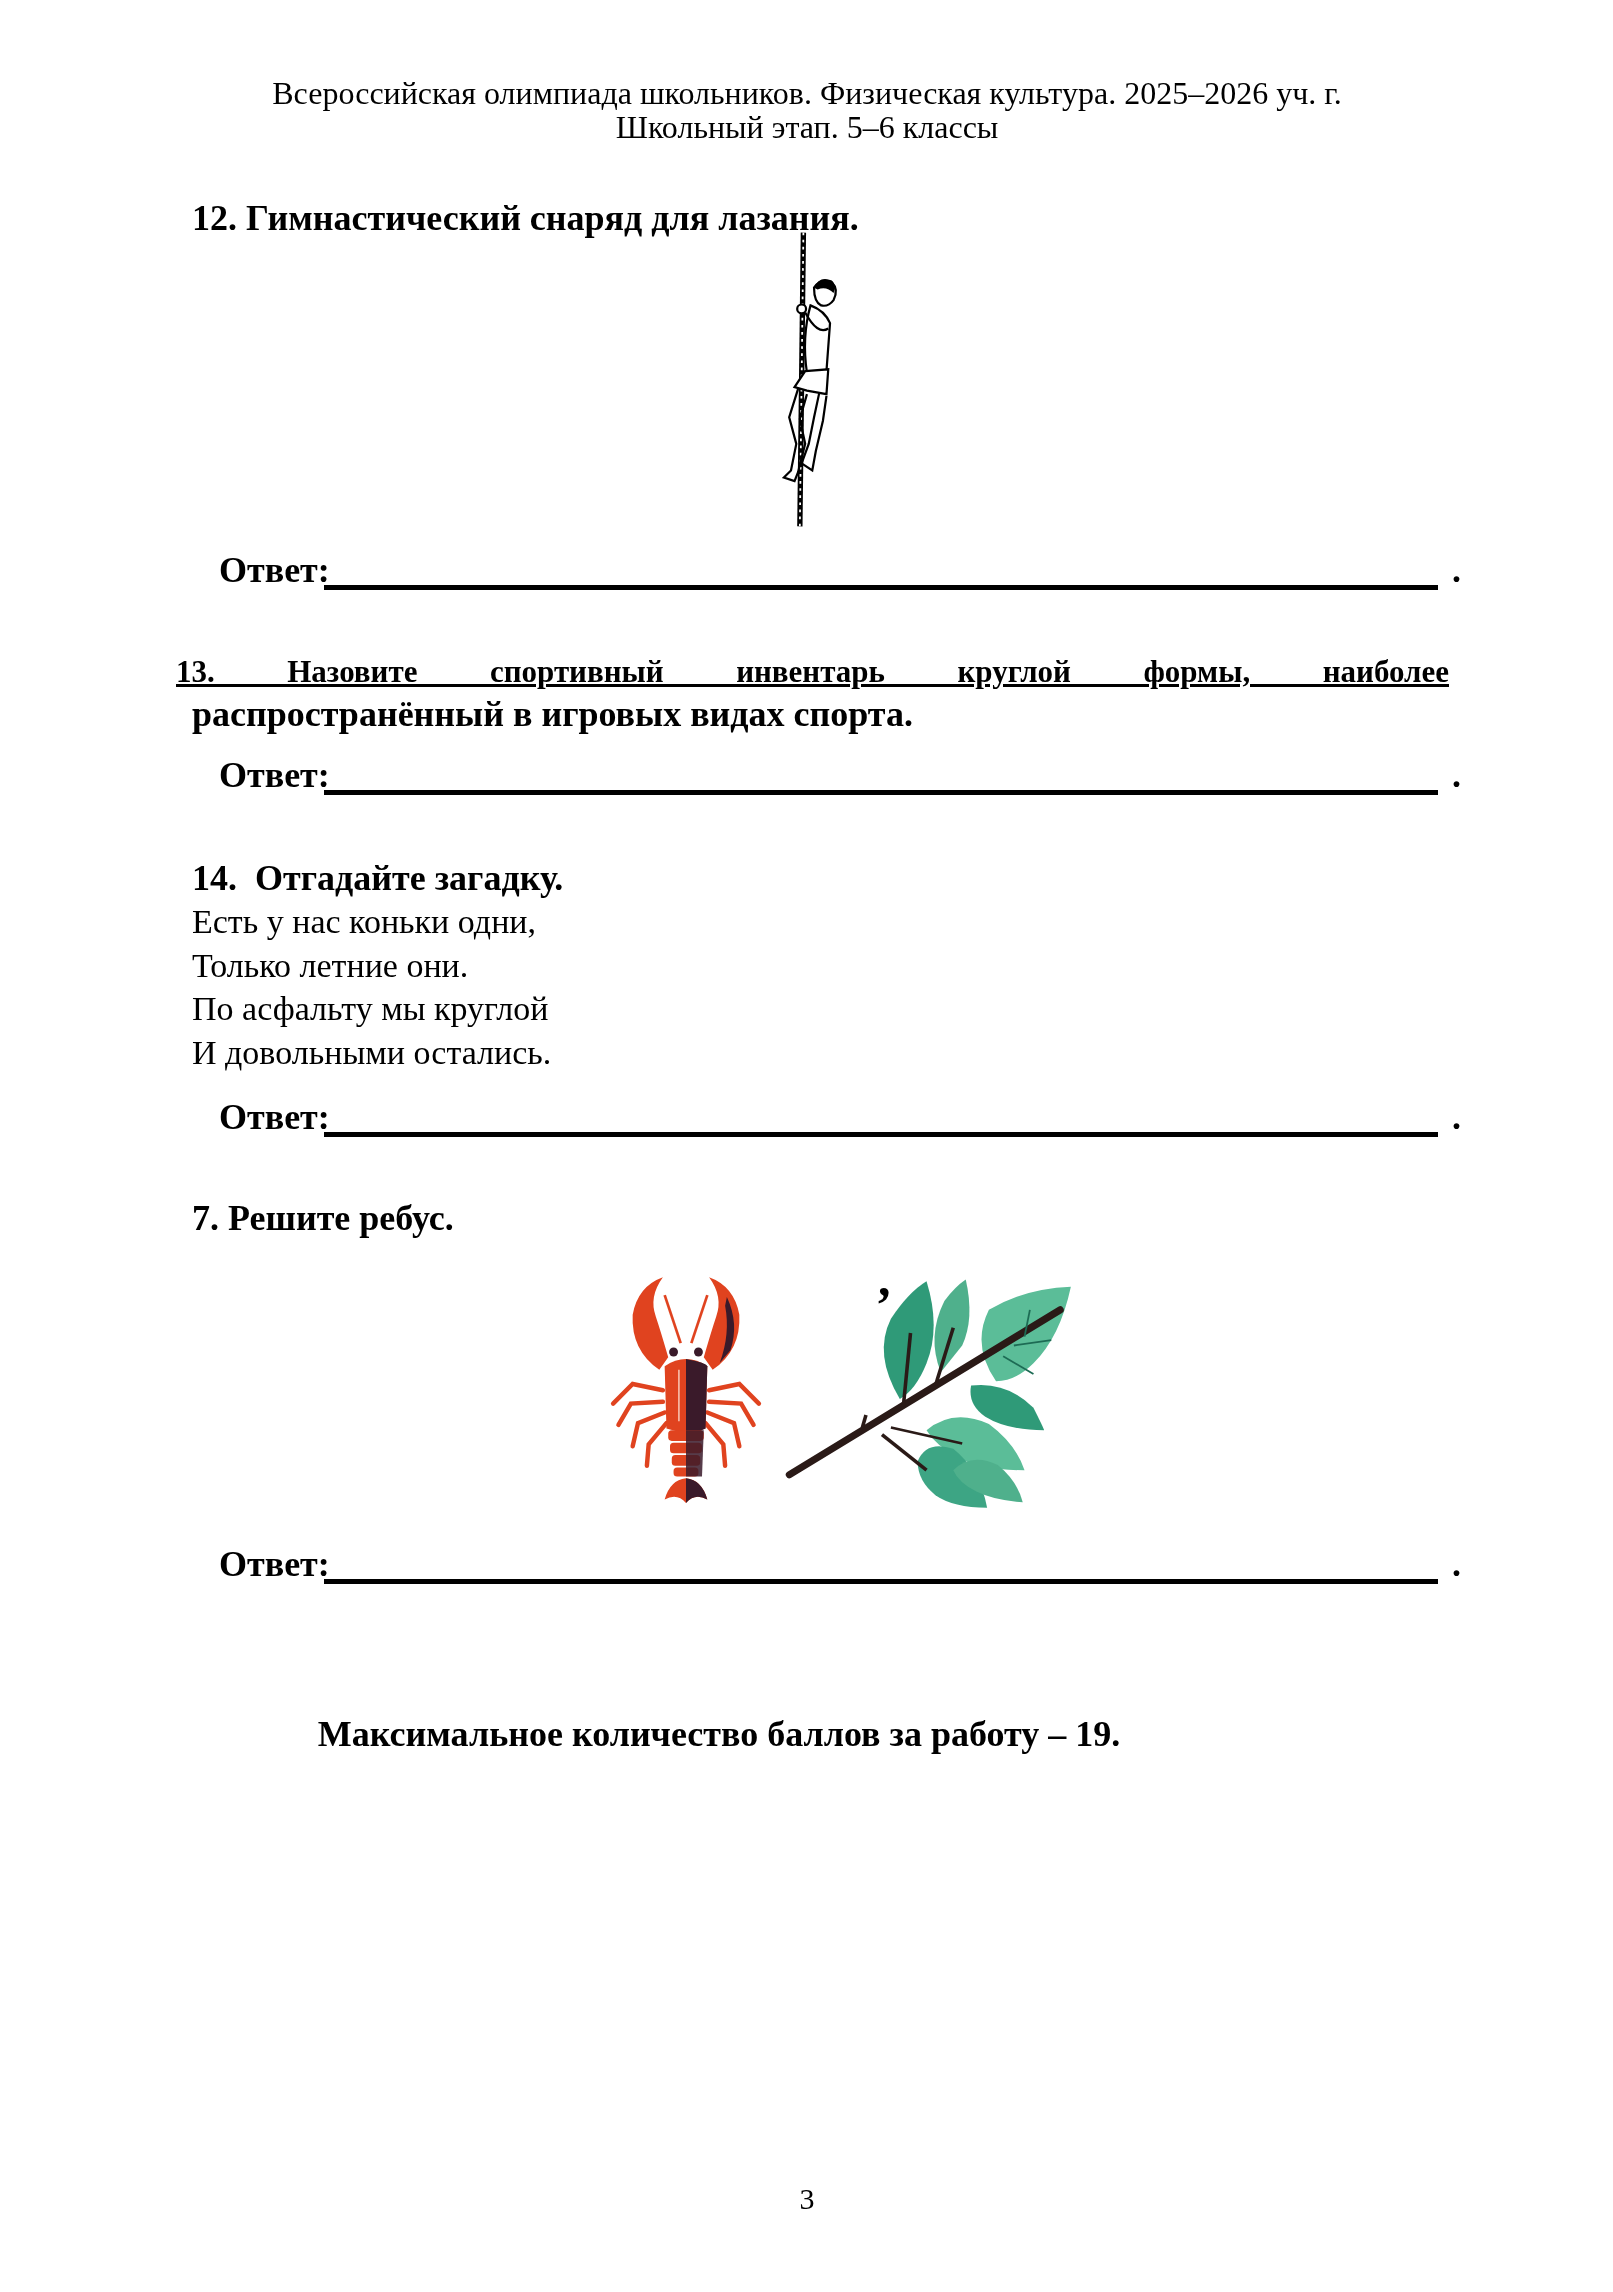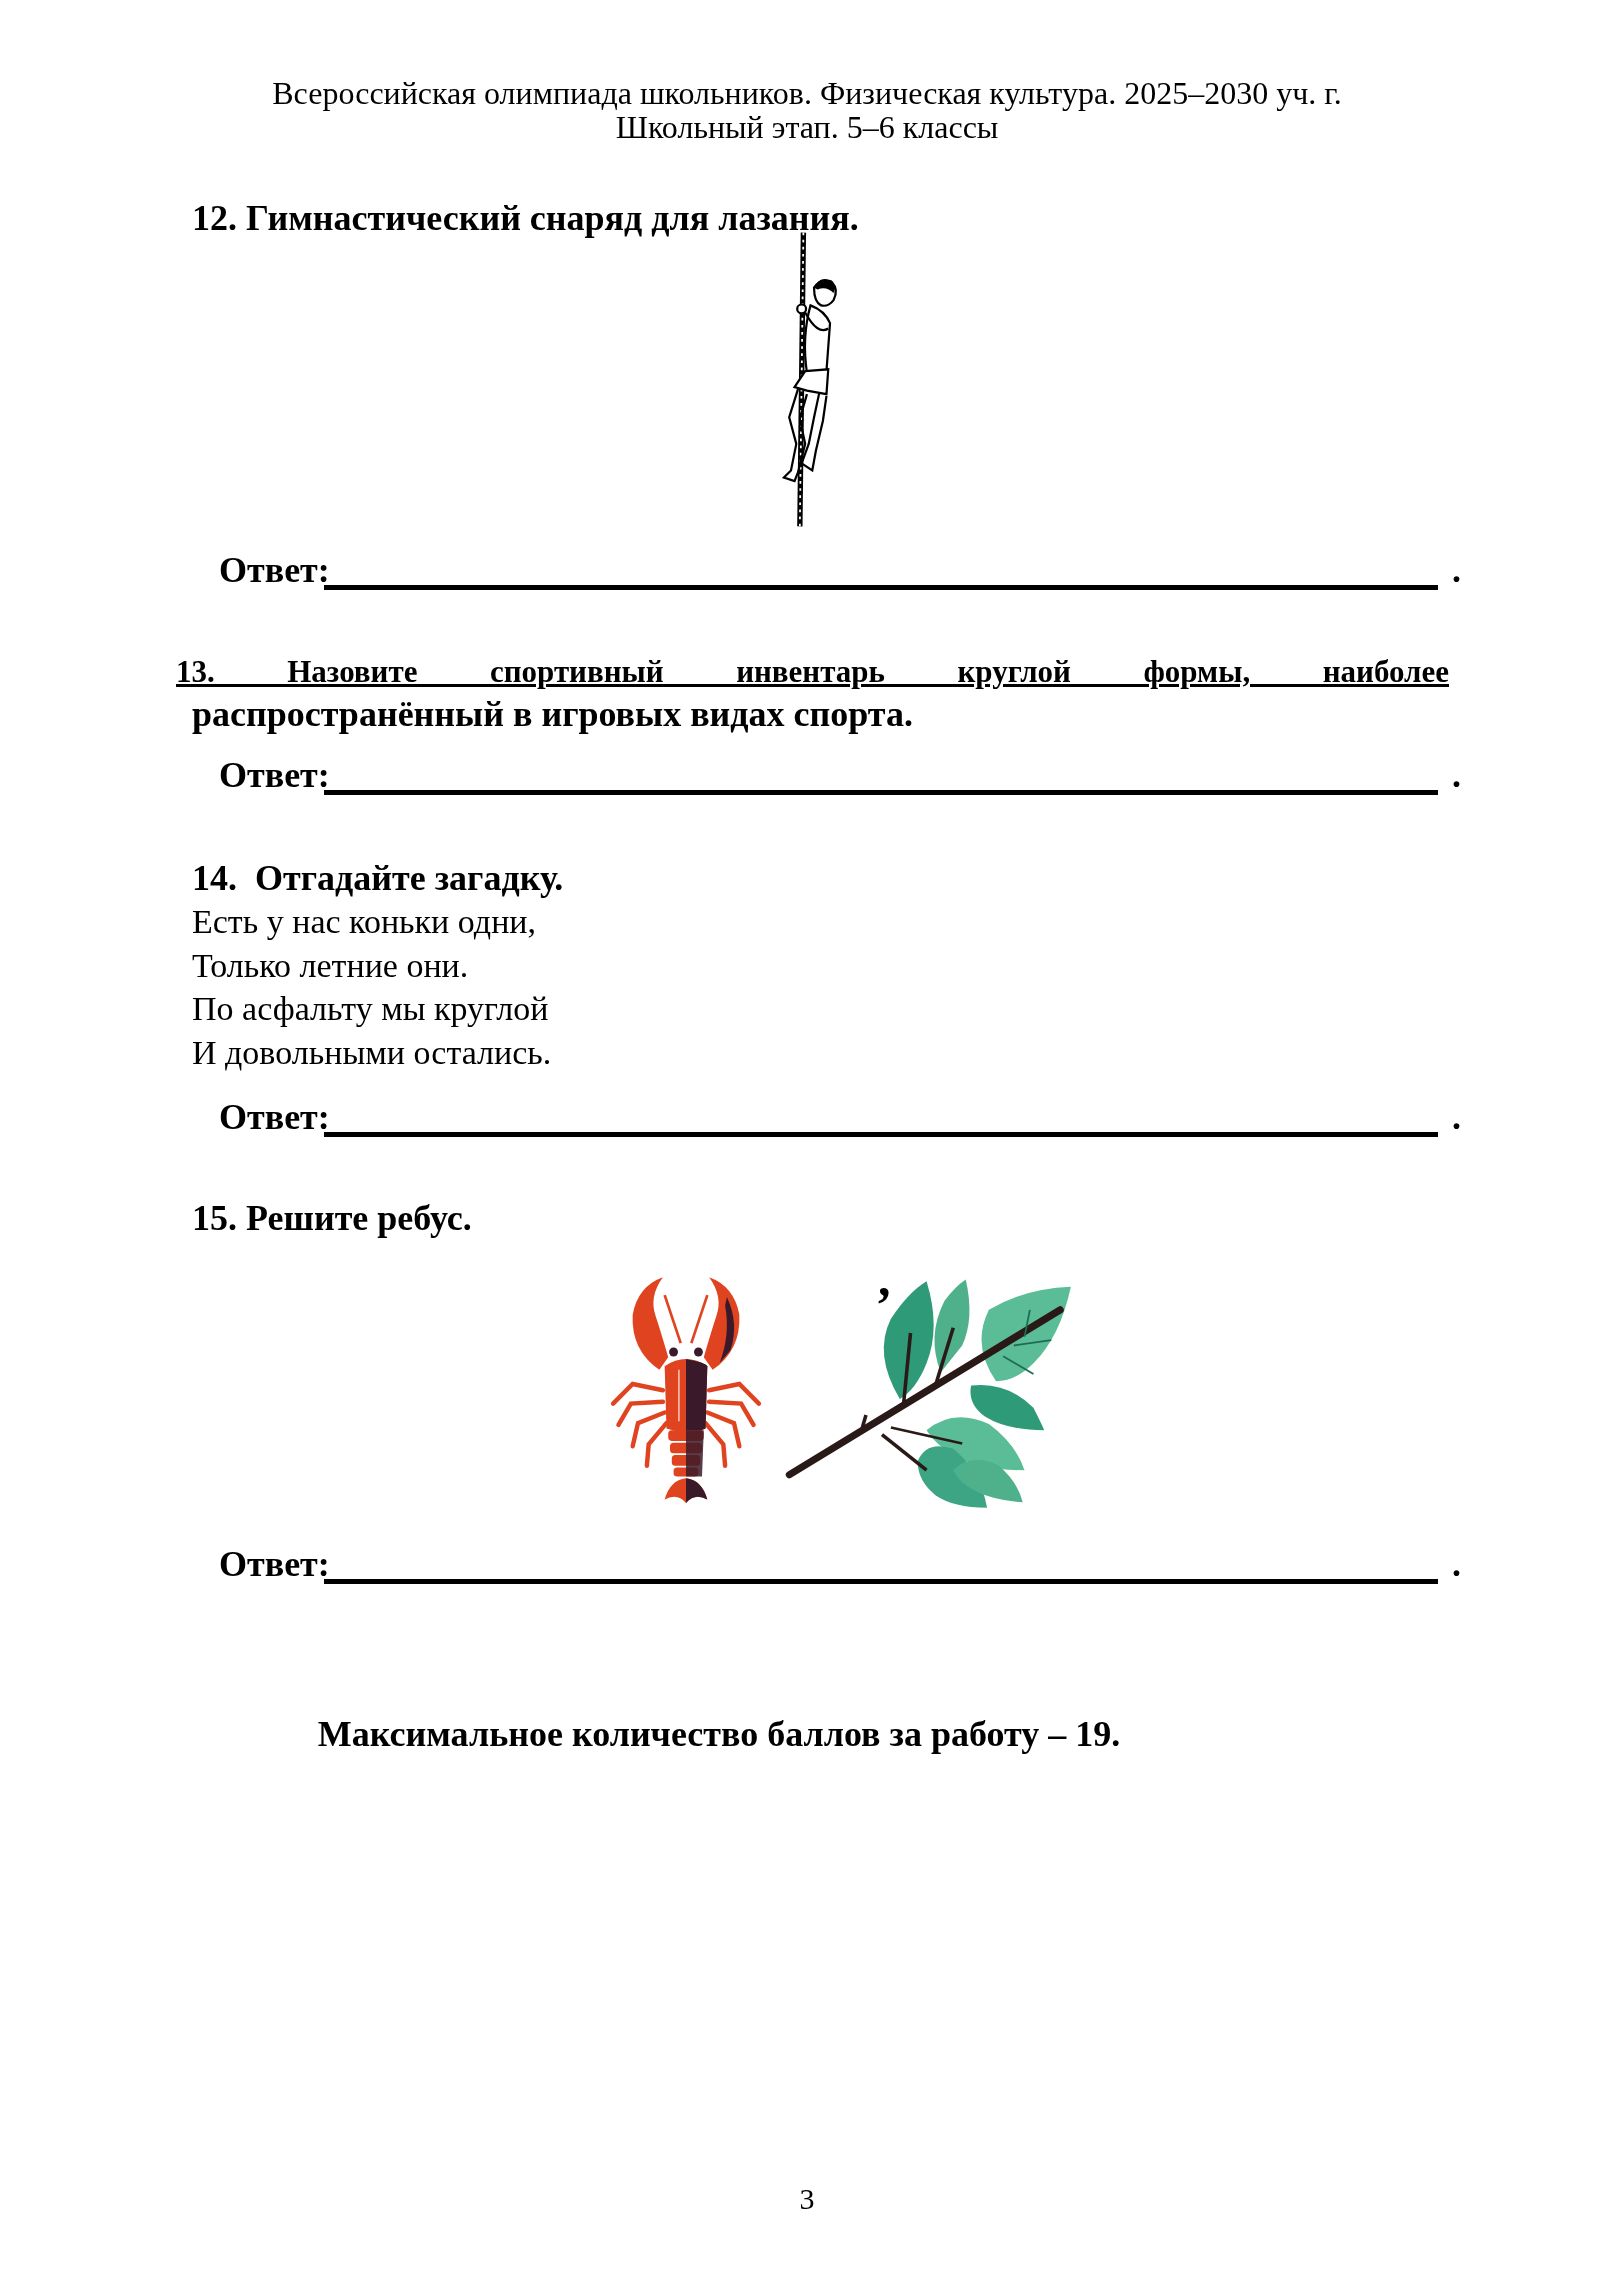--- a/index.html
+++ b/index.html
@@ -13,21 +13,21 @@
   .answer-row { left: 192px; width: 1274px; height: 43px; }
   .answer-label { position: absolute; left: 0; top: 0; font-weight: bold; font-size: 36px; line-height: 43px; margin-left: 27px; }
   .answer-line { position: absolute; left: 132px; width: 1114px; height: 4.5px; top: 36px; background: #000; }
   .answer-dot { position: absolute; left: 1260px; top: 0; font-weight: bold; font-size: 36px; line-height: 43px; }
   .footer-score { left: 0; width: 1438px; text-align: center; font-weight: bold; font-size: 36px; line-height: 43px; }
   .pagenum { left: 0; width: 1614px; text-align: center; font-size: 30px; line-height: 36px; }
 </style>
 </head>
 <body>
 
-<div class="abs header" style="top:75px;">Всероссийская олимпиада школьников. Физическая культура. 2025–2030 уч. г.</div>
+<div class="abs header" style="top:75px;">Всероссийская олимпиада школьников. Физическая культура. 2025–2026 уч. г.</div>
 <div class="abs header" style="top:109px;text-align:center;">Школьный этап. 5–6 классы</div>
 
 <div class="abs qtitle" style="top:197px;">12. Гимнастический снаряд для лазания.</div>
 
 <div class="abs" style="left:775px; top:230px; width:71px; height:299px;">
   <svg width="71" height="299" viewBox="0 0 80 335">
 
     <line x1="32" y1="2" x2="28" y2="333" stroke="#000" stroke-width="6"></line>
     <line x1="32" y1="2" x2="28" y2="333" stroke="#fff" stroke-width="2" stroke-dasharray="3 5"></line>
 
@@ -66,21 +66,21 @@
 <div class="abs poem" style="top:944px;">Только летние они.</div>
 <div class="abs poem" style="top:987px;">По асфальту мы круглой</div>
 <div class="abs poem" style="top:1031px;">И довольными остались.</div>
 
 <div class="abs answer-row" style="top:1096px;">
   <span class="answer-label">Ответ:</span>
   <span class="answer-line"></span>
   <span class="answer-dot">.</span>
 </div>
 
-<div class="abs qtitle" style="top:1197px;">15. Решите ребус.</div>
+<div class="abs qtitle" style="top:1197px;">7. Решите ребус.</div>
 
 <div class="abs" style="left:606px; top:1270px; width:160px; height:236px;">
   <svg width="160" height="236" viewBox="0 0 180 265">
 
     <path d="M60 112 Q28 90 30 50 Q36 18 64 8 Q48 30 56 52 Q62 70 70 98 Z" fill="#e0431f"></path>
     <path d="M120 112 Q152 90 150 50 Q144 18 116 8 Q132 30 124 52 Q118 70 110 98 Z" fill="#e0431f"></path>
     <path d="M136 30 Q150 60 140 90 L128 104 Q140 72 134 40 Z" fill="#3a1a2a"></path>
 
     <path d="M84 82 Q70 40 66 28" fill="none" stroke="#e0431f" stroke-width="3"></path>
     <path d="M96 82 Q110 40 114 28" fill="none" stroke="#e0431f" stroke-width="3"></path>

